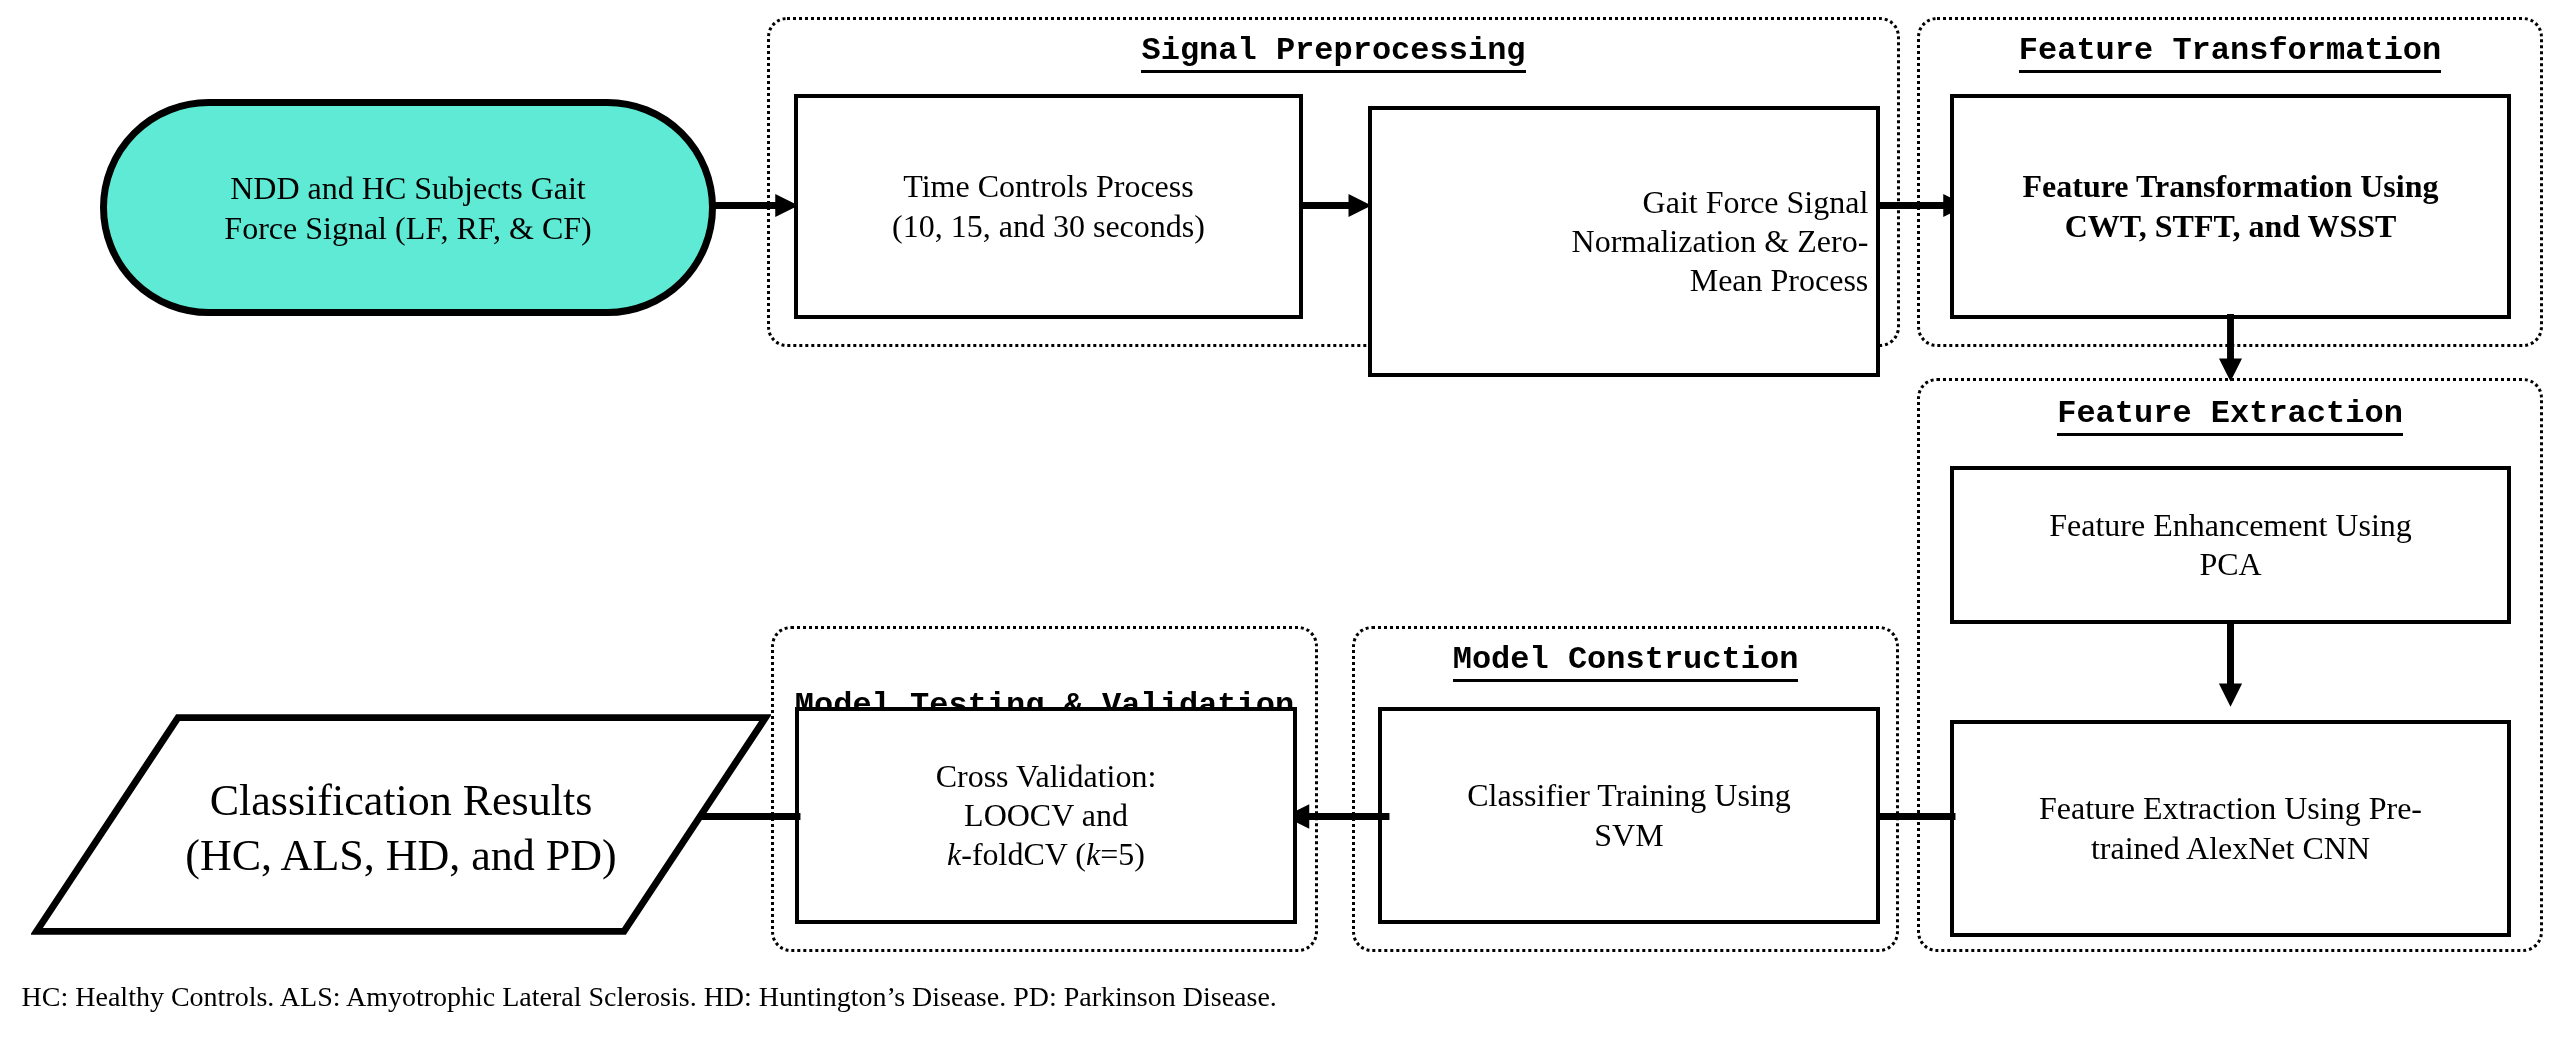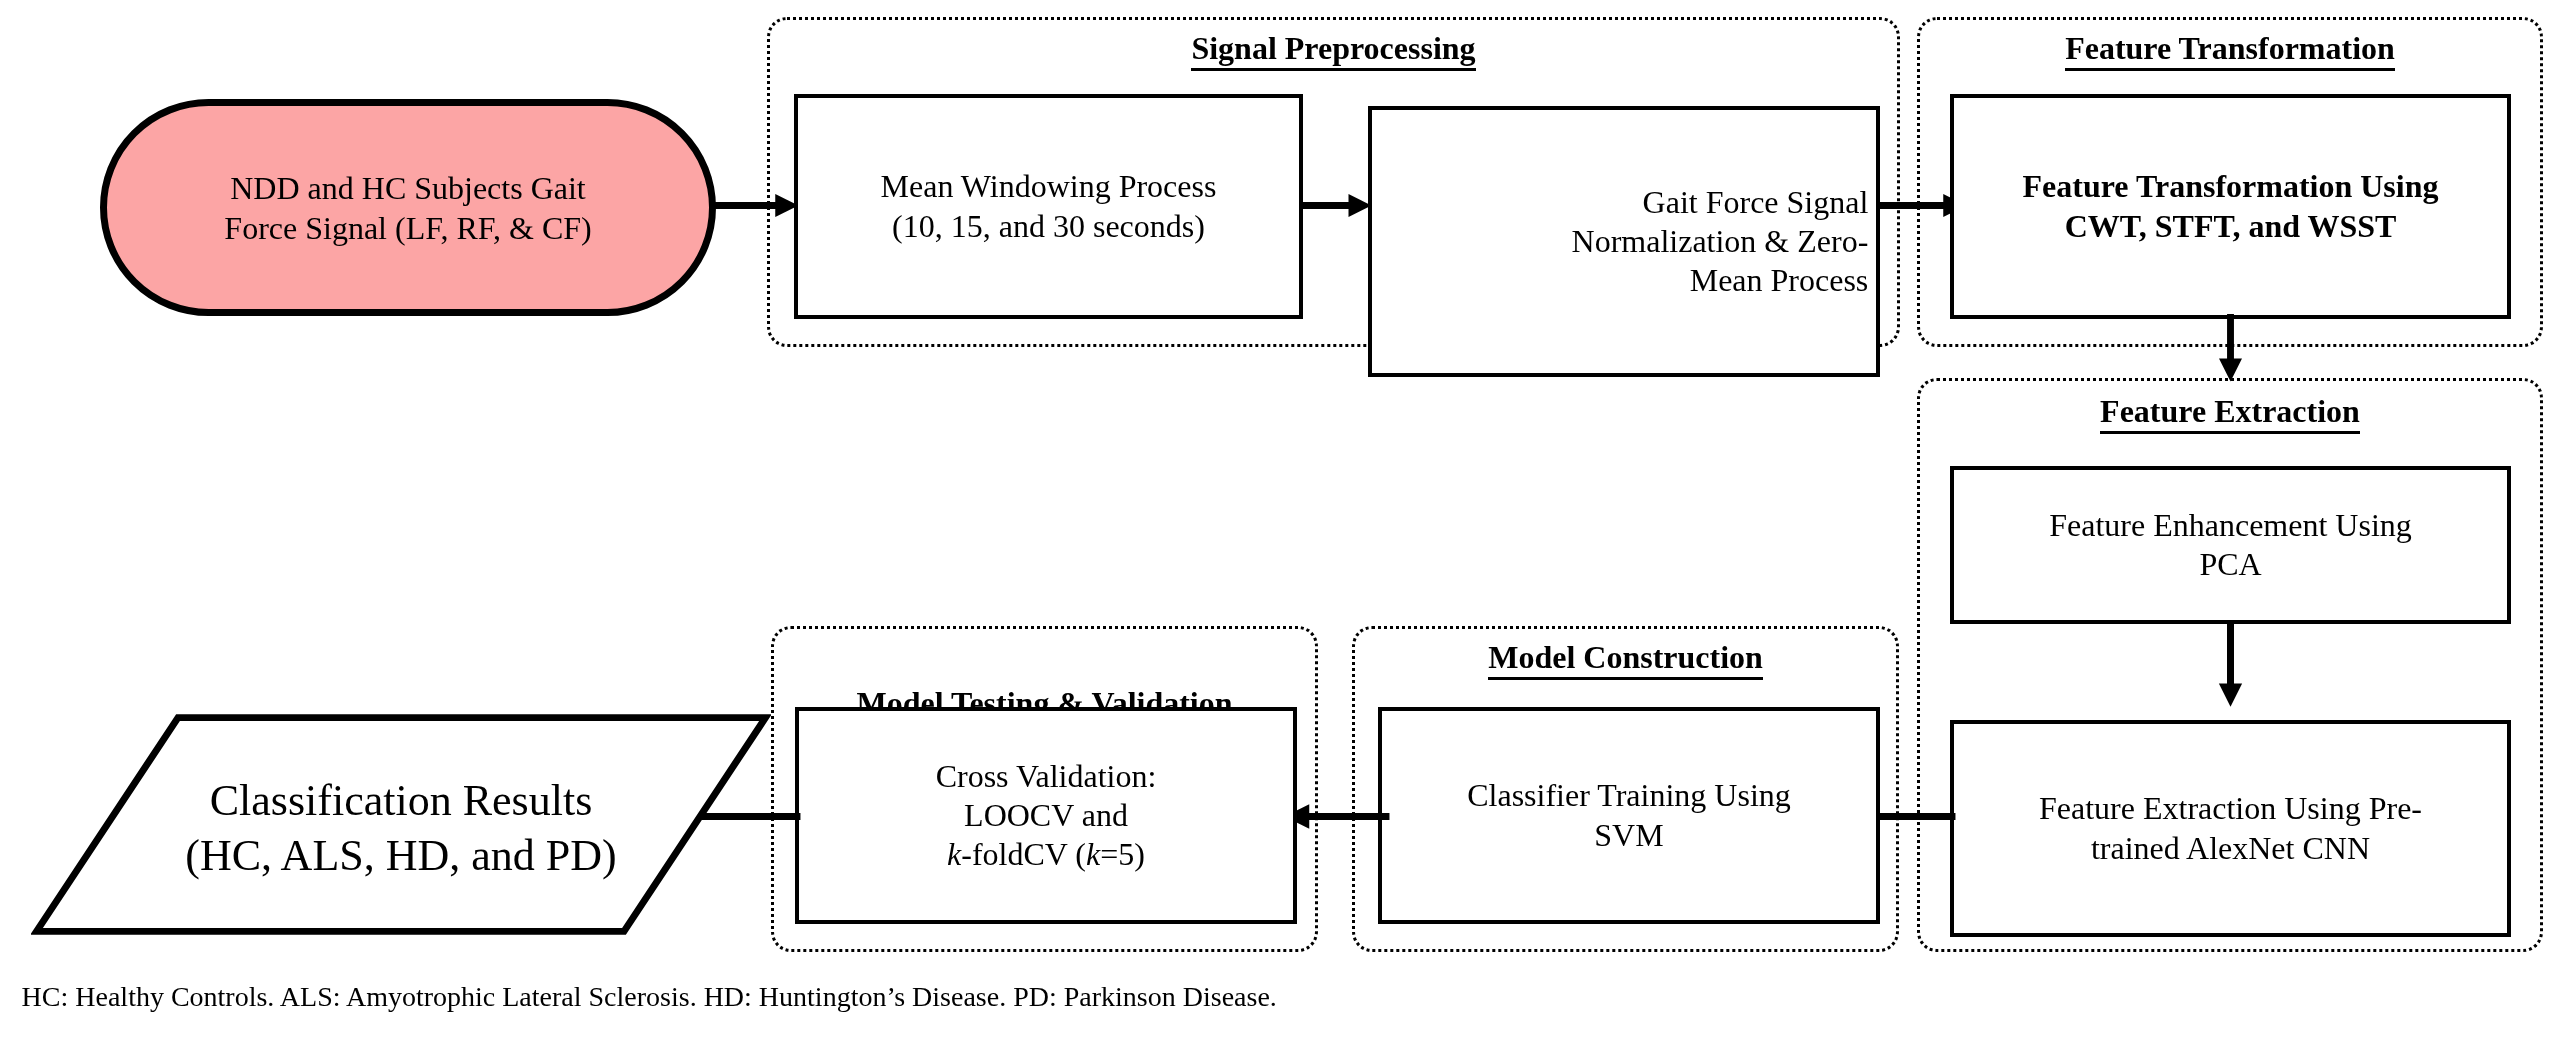--- a/index.html
+++ b/index.html
@@ -35,20 +35,21 @@
     font-weight: bold;
     font-size: 32px;
     line-height: 1.05;
     letter-spacing: 0px;
     white-space: nowrap;
   }
   .group-title span {
     border-bottom: 3.9px solid #000000;
     padding-bottom: 2.3px;
     display: inline-block;
+    font-family: Liberation Mono, monospace;
   }
 
   
   .pbox {
     position: absolute;
     border: 4.6px solid #000000;
     box-sizing: border-box;
     background: #ffffff;
     display: flex;
     align-items: center;
@@ -59,21 +60,21 @@
     padding: 3.1px 7.7px;
   }
   .pbox .txt { display: block; width: 100%; }
 
   
   .terminator {
     position: absolute;
     border: 7px solid #000000;
     border-radius: 112px;
     box-sizing: border-box;
-    background: #fca5a5;
+    background: #5eead4;
     display: flex;
     align-items: center;
     justify-content: center;
     text-align: center;
     font-size: 32px;
     line-height: 1.25;
   }
 
   
   .para-wrap {
@@ -122,21 +123,21 @@
   </div>
 
   <div class="group" style="left:767px; top:17px; width:1133px; height:330px;">
     <div class="group-title" style="top:12.3px;">
       <span>Signal Preprocessing</span>
     </div>
   </div>
 
   <div class="pbox" style="left:794px; top:94px; width:509px; height:225px;">
     <span class="txt">
-      <span>Mean Windowing Process</span><br>
+      <span>Time Controls Process</span><br>
       <span>(10, 15, and 30 seconds)</span>
     </span>
   </div>
 
   <div class="conn" style="left:1301px; top:190px; width:72px; height:31px;">
     <svg width="72" height="31" viewBox="0 0 94 40">
       <line x1="0" y1="20" x2="74" y2="20" stroke="#000" stroke-width="9"></line>
       <polygon points="92,20 62,5 62,35" fill="#000"></polygon>
     </svg>
   </div>

